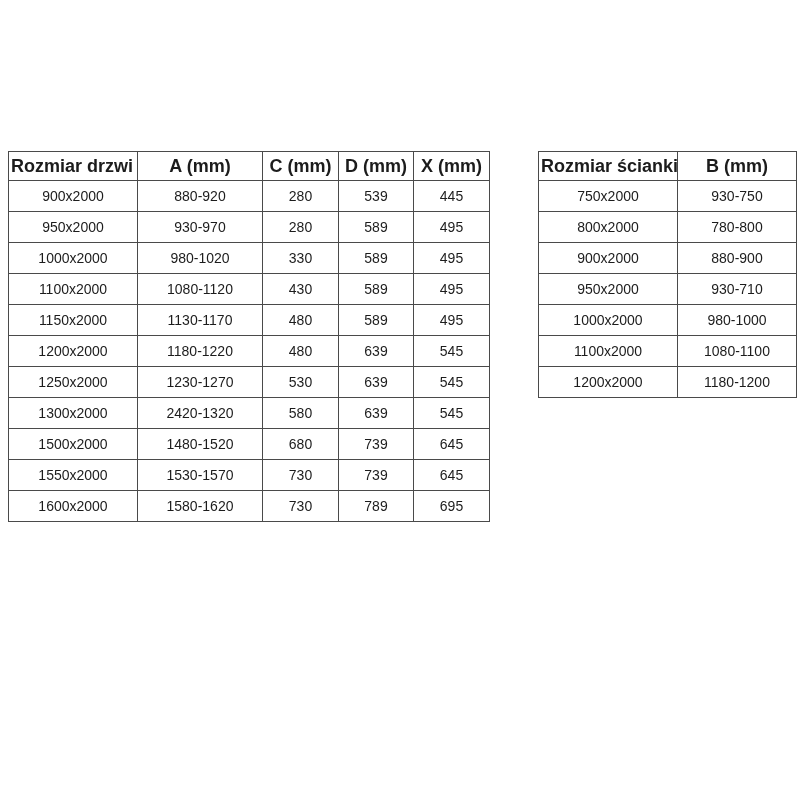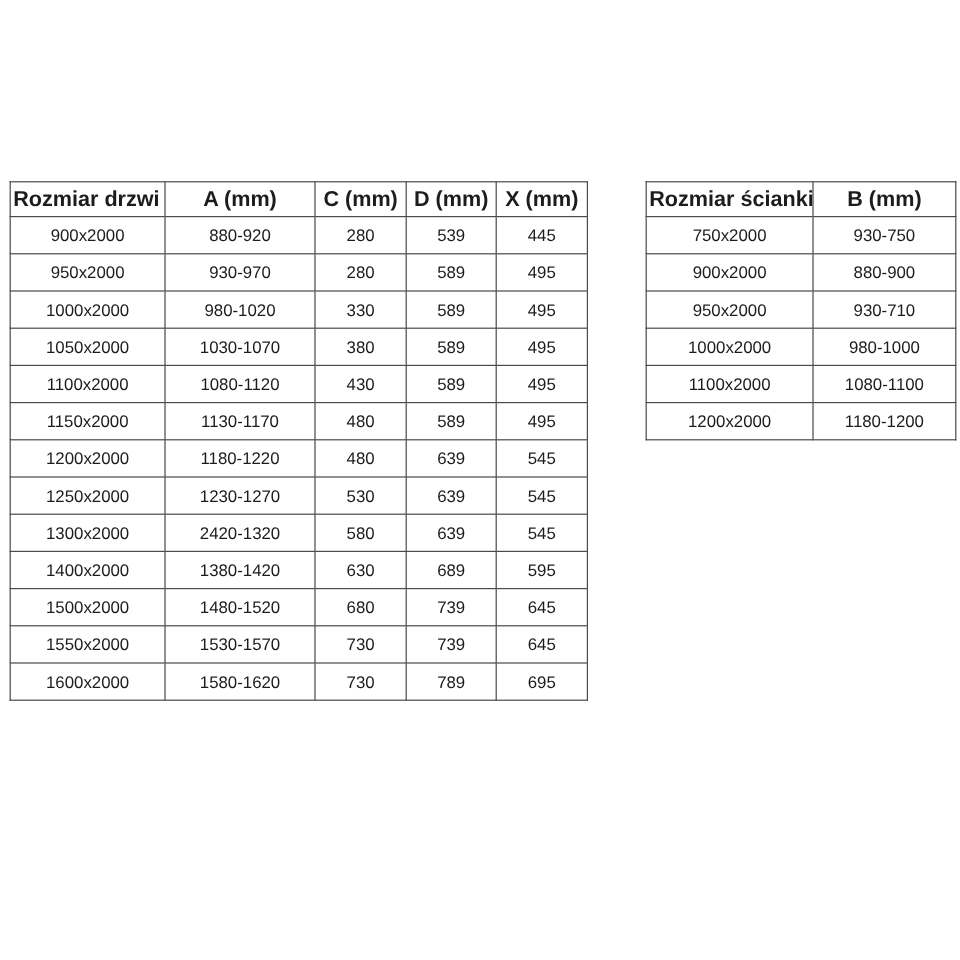--- a/index.html
+++ b/index.html
@@ -92,27 +92,20 @@
         <td>495</td>
       </tr>
       <tr>
         <td>1000x2000</td>
         <td>980-1020</td>
         <td>330</td>
         <td>589</td>
         <td>495</td>
       </tr>
       <tr>
-        <td>1050x2000</td>
-        <td>1030-1070</td>
-        <td>380</td>
-        <td>589</td>
-        <td>495</td>
-      </tr>
-      <tr>
         <td>1100x2000</td>
         <td>1080-1120</td>
         <td>430</td>
         <td>589</td>
         <td>495</td>
       </tr>
       <tr>
         <td>1150x2000</td>
         <td>1130-1170</td>
         <td>480</td>
@@ -134,27 +127,20 @@
         <td>545</td>
       </tr>
       <tr>
         <td>1300x2000</td>
         <td>2420-1320</td>
         <td>580</td>
         <td>639</td>
         <td>545</td>
       </tr>
       <tr>
-        <td>1400x2000</td>
-        <td>1380-1420</td>
-        <td>630</td>
-        <td>689</td>
-        <td>595</td>
-      </tr>
-      <tr>
         <td>1500x2000</td>
         <td>1480-1520</td>
         <td>680</td>
         <td>739</td>
         <td>645</td>
       </tr>
       <tr>
         <td>1550x2000</td>
         <td>1530-1570</td>
         <td>730</td>
@@ -181,20 +167,24 @@
         <th>Rozmiar ścianki (mm)</th>
         <th>B (mm)</th>
       </tr>
   </thead>
   <tbody>
       <tr>
         <td>750x2000</td>
         <td>930-750</td>
       </tr>
       <tr>
+        <td>800x2000</td>
+        <td>780-800</td>
+      </tr>
+      <tr>
         <td>900x2000</td>
         <td>880-900</td>
       </tr>
       <tr>
         <td>950x2000</td>
         <td>930-710</td>
       </tr>
       <tr>
         <td>1000x2000</td>
         <td>980-1000</td>

